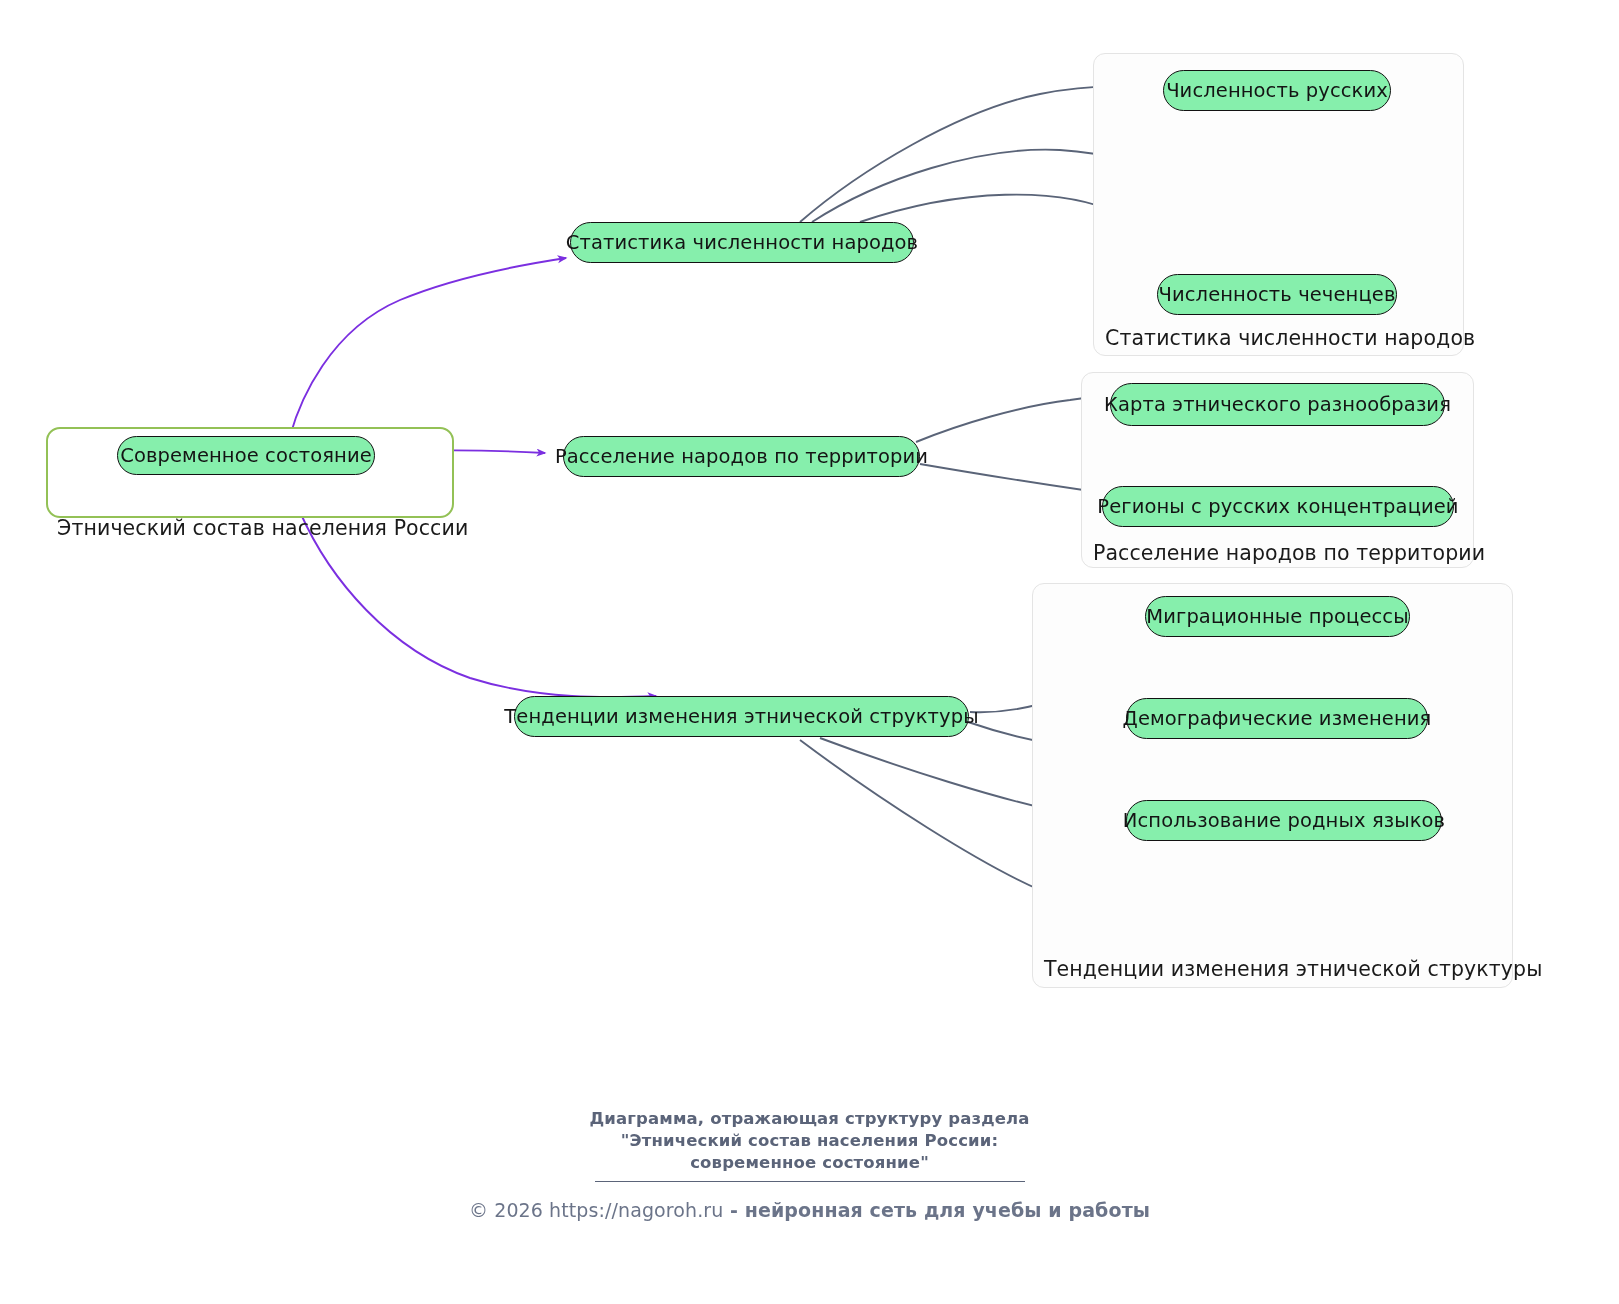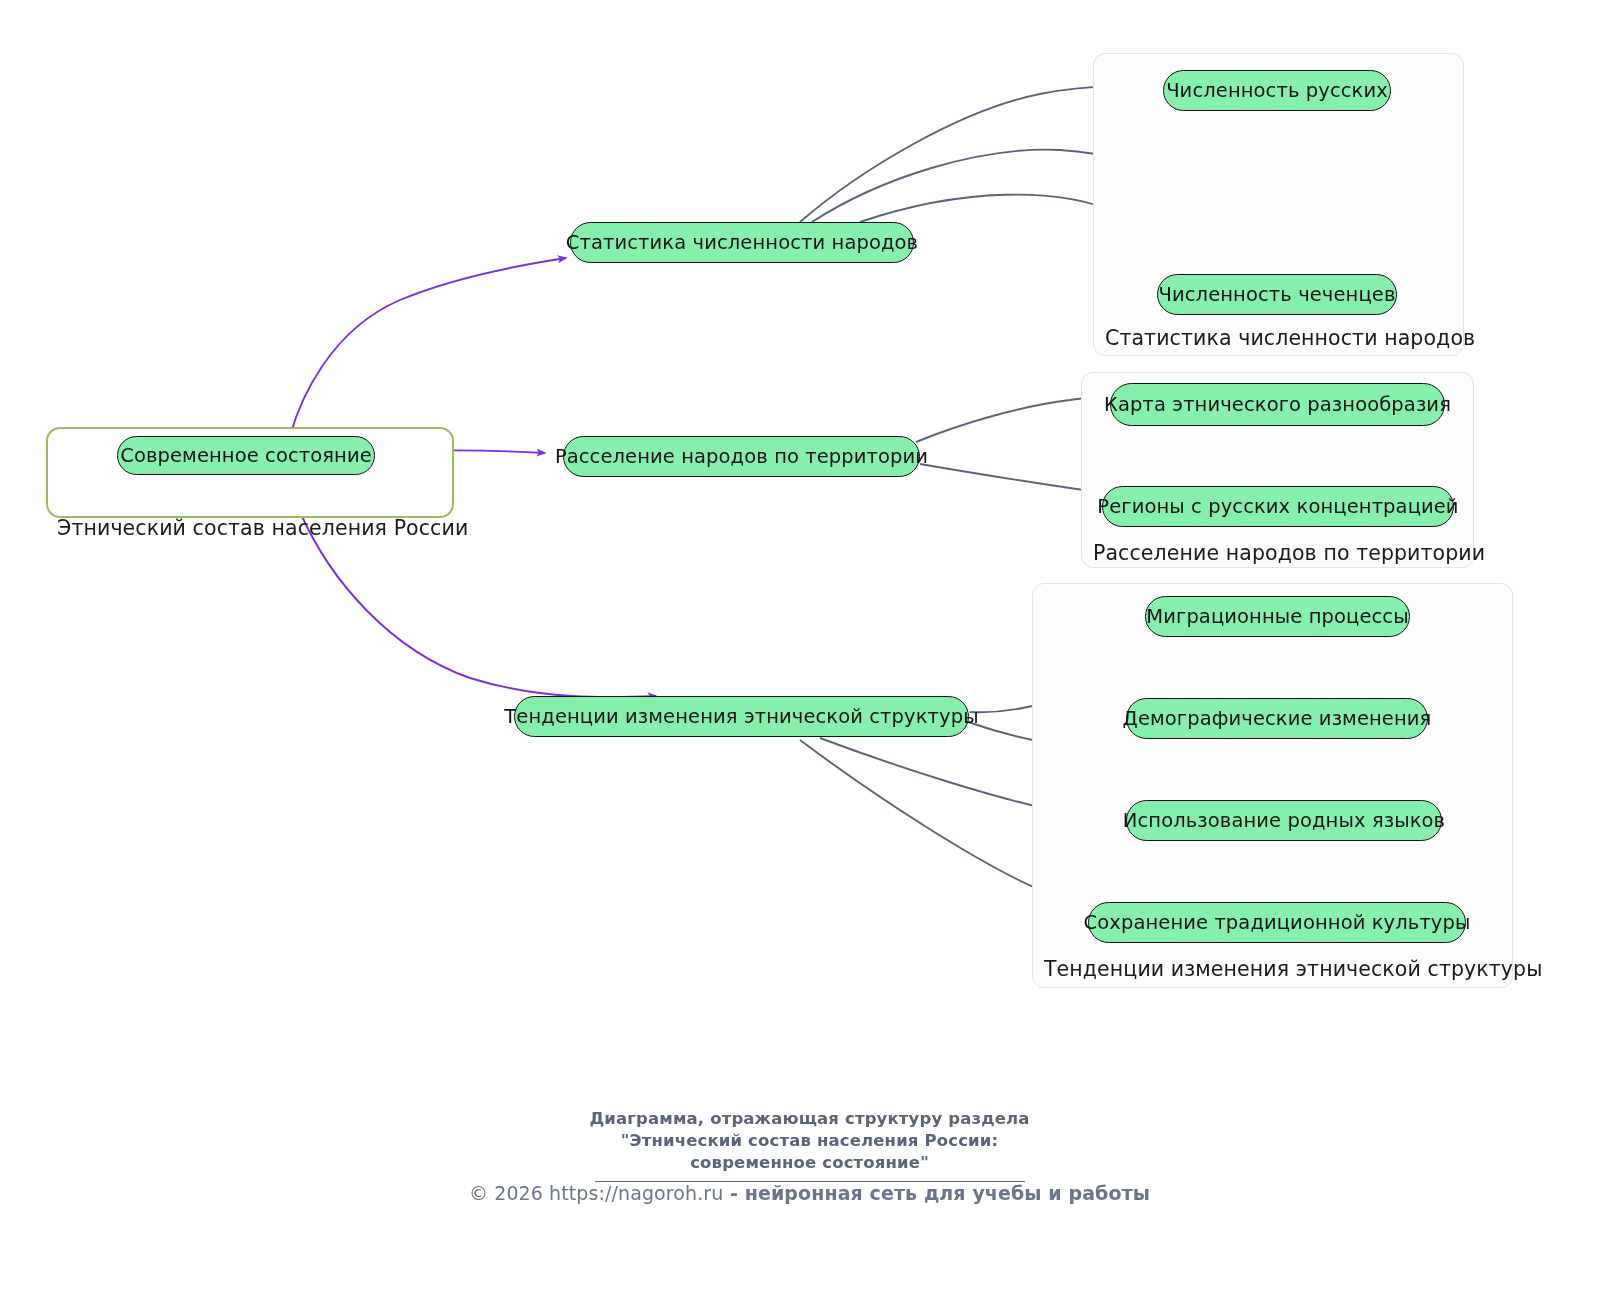--- a/index.html
+++ b/index.html
@@ -81,20 +81,21 @@
     line-height: 1.32;
     letter-spacing: 0.15px;
   }
   .footer-rule {
     margin: 8px auto 0 auto;
     width: 430px;
     height: 0;
     border-top: 1.4px solid #5b6479;
   }
   .footer-copy {
+    margin-top: 17px;
     font-size: 19px;
     color: #6b7489;
     letter-spacing: 0.1px;
   }
   .footer-copy b { font-weight: bold; }
 </style>
 </head>
 <body>
 
 <div id="canvas">
@@ -146,21 +147,20 @@
   <div class="cluster" style="left:1081px; top:372px; width:393px; height:196px;"></div>
   <div class="cluster-label" style="left:1093px; top:541px;">Расселение народов по территории</div>
   <div class="node" style="left:1110px; top:383px; width:335px; height:43px;">Карта этнического разнообразия</div>
   <div class="node" style="left:1102px; top:486px; width:352px; height:41px;">Регионы с русских концентрацией</div>
 
   <div class="cluster" style="left:1032px; top:583px; width:481px; height:405px;"></div>
   <div class="cluster-label" style="left:1044px; top:957px;">Тенденции изменения этнической структуры</div>
   <div class="node" style="left:1145px; top:596px; width:265px; height:41px;">Миграционные процессы</div>
   <div class="node" style="left:1126px; top:698px; width:302px; height:41px;">Демографические изменения</div>
   <div class="node" style="left:1119px; top:800px; width:316px; height:41px;margin-left:7px;">Использование родных языков</div>
-  <div class="node" style="left:1088px; top:902px; width:378px; height:41px;">Сохранение традиционной культуры</div>
 
   <div class="footer" style="top:1108px;">
     <div class="footer-title">
       <div>Диаграмма, отражающая структуру раздела</div>
       <div>"Этнический состав населения России:</div>
       <div>современное состояние"</div>
     </div>
     <div class="footer-rule"></div>
     <div class="footer-copy"><span>© 2026 </span><span>https://nagoroh.ru</span><b> - нейронная сеть для учебы и работы</b></div>
   </div>

